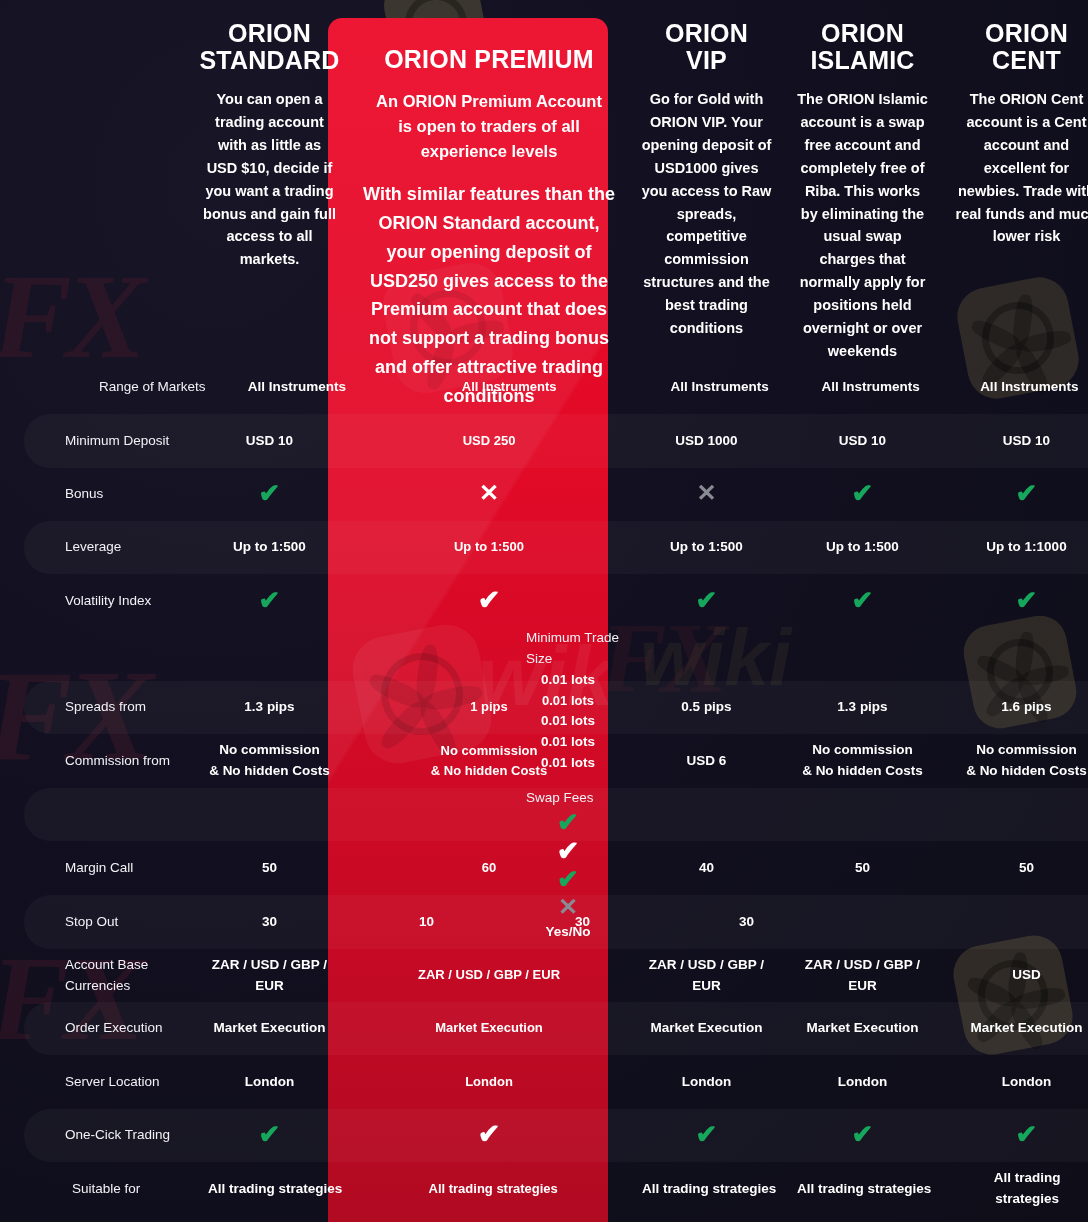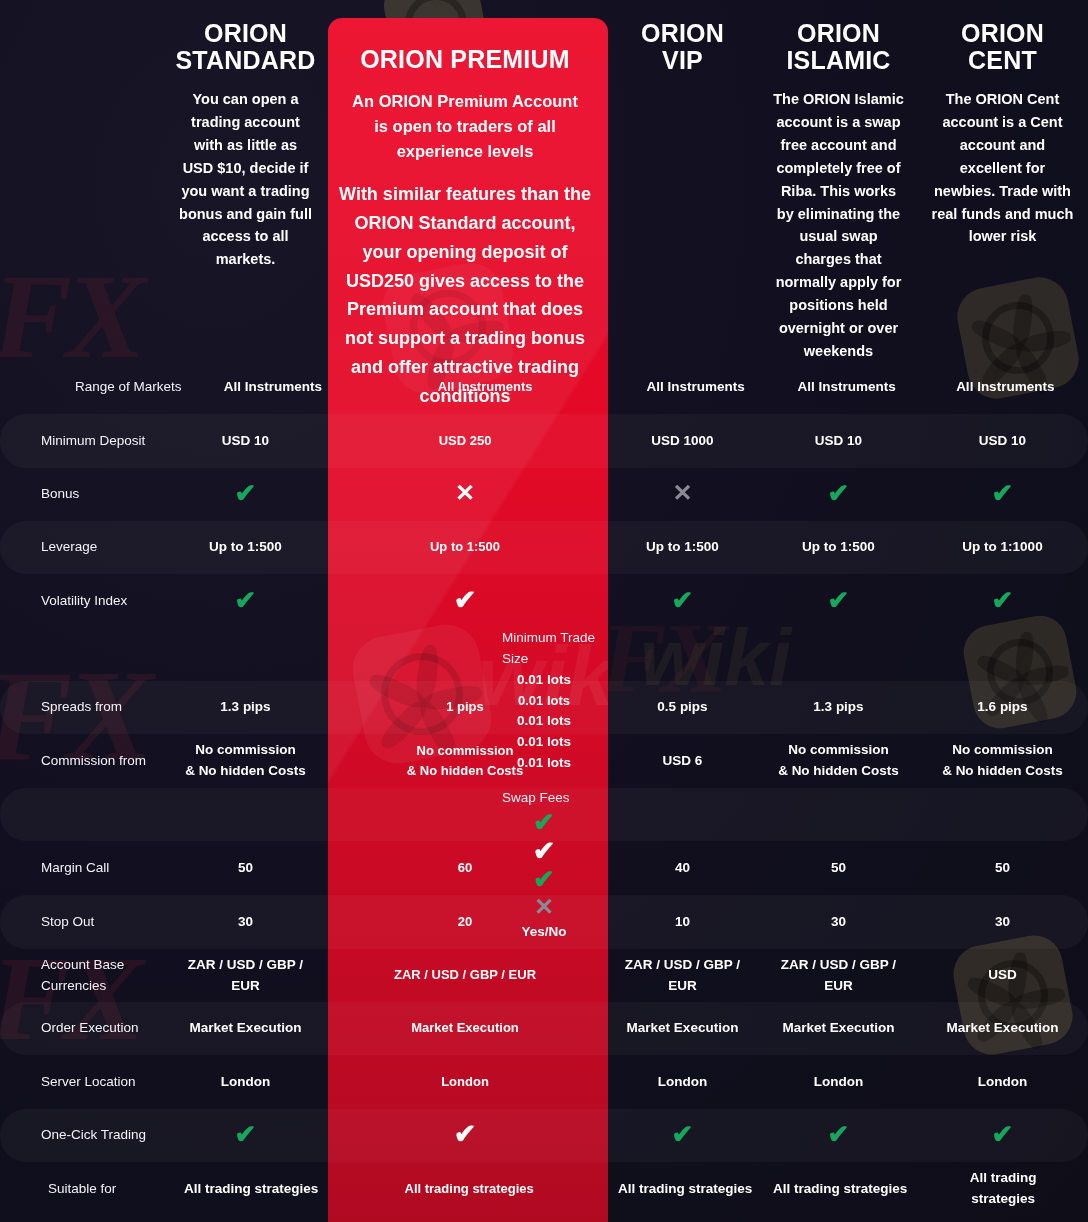--- a/index.html
+++ b/index.html
@@ -43,21 +43,21 @@
     transform-origin: 0 50%;
     border-radius: 40%;
   }
   .wm-wiki {
     font-family: "Liberation Sans", sans-serif;
     font-weight: bold;
     font-style: italic;
   }
 
   
-  .grid { position: relative; z-index: 4; }
+  .grid { position: relative; z-index: 4; margin-left: 24px; }
 
   .head-row {
     display: flex;
     width: 1088px;
     height: 360px;
     align-items: flex-start;
   }
   .head-cell {
     padding-top: 20px;
     text-align: center;
@@ -226,20 +226,21 @@
       </div>
 
       <div class="head-cell c-prem">
         <div class="acct-title prem">ORION PREMIUM</div>
         <div class="acct-desc prem-lead">An ORION Premium Account is open to traders of all experience levels</div>
         <div class="acct-desc prem-sub">With similar features than the ORION Standard account, your opening deposit of USD250 gives access to the Premium account that does not support a trading bonus and offer attractive trading conditions</div>
       </div>
 
       <div class="head-cell c-vip">
         <div class="acct-title">ORION<br>VIP</div>
+        <div class="acct-desc">Go for Gold with ORION VIP. Your opening deposit of USD1000 gives you access to Raw spreads, competitive commission structures and the best trading conditions</div>
       </div>
 
       <div class="head-cell c-isl">
         <div class="acct-title">ORION<br>ISLAMIC</div>
         <div class="acct-desc">The ORION Islamic account is a swap free account and completely free of Riba. This works by eliminating the usual swap charges that normally apply for positions held overnight or over weekends</div>
       </div>
 
       <div class="head-cell c-cent">
         <div class="acct-title">ORION<br>CENT</div>
         <div class="acct-desc">The ORION Cent account is a Cent account and excellent for newbies. Trade with real funds and much lower risk</div>
@@ -323,21 +324,20 @@
           <div class="cell lbl c-label">Margin Call</div>
           <div class="cell c-std">50</div>
           <div class="cell c-prem prem-cell">60</div>
           <div class="cell c-vip">40</div>
           <div class="cell c-isl">50</div>
           <div class="cell c-cent">50</div>
         </div>
         <div class="row alt" style="height: 54px;">
           <div class="cell lbl c-label">Stop Out</div>
           <div class="cell c-std">30</div>
-          <div class="cell c-prem prem-cell">20</div>
           <div class="cell c-vip">10</div>
           <div class="cell c-isl">30</div>
           <div class="cell c-cent">30</div>
         </div>
         <div class="row" style="height: 53px;">
           <div class="cell lbl c-label">Account Base Currencies</div>
           <div class="cell c-std">ZAR / USD / GBP / EUR</div>
           <div class="cell c-prem prem-cell">ZAR / USD / GBP / EUR</div>
           <div class="cell c-vip">ZAR / USD / GBP / EUR</div>
           <div class="cell c-isl">ZAR / USD / GBP / EUR</div>

